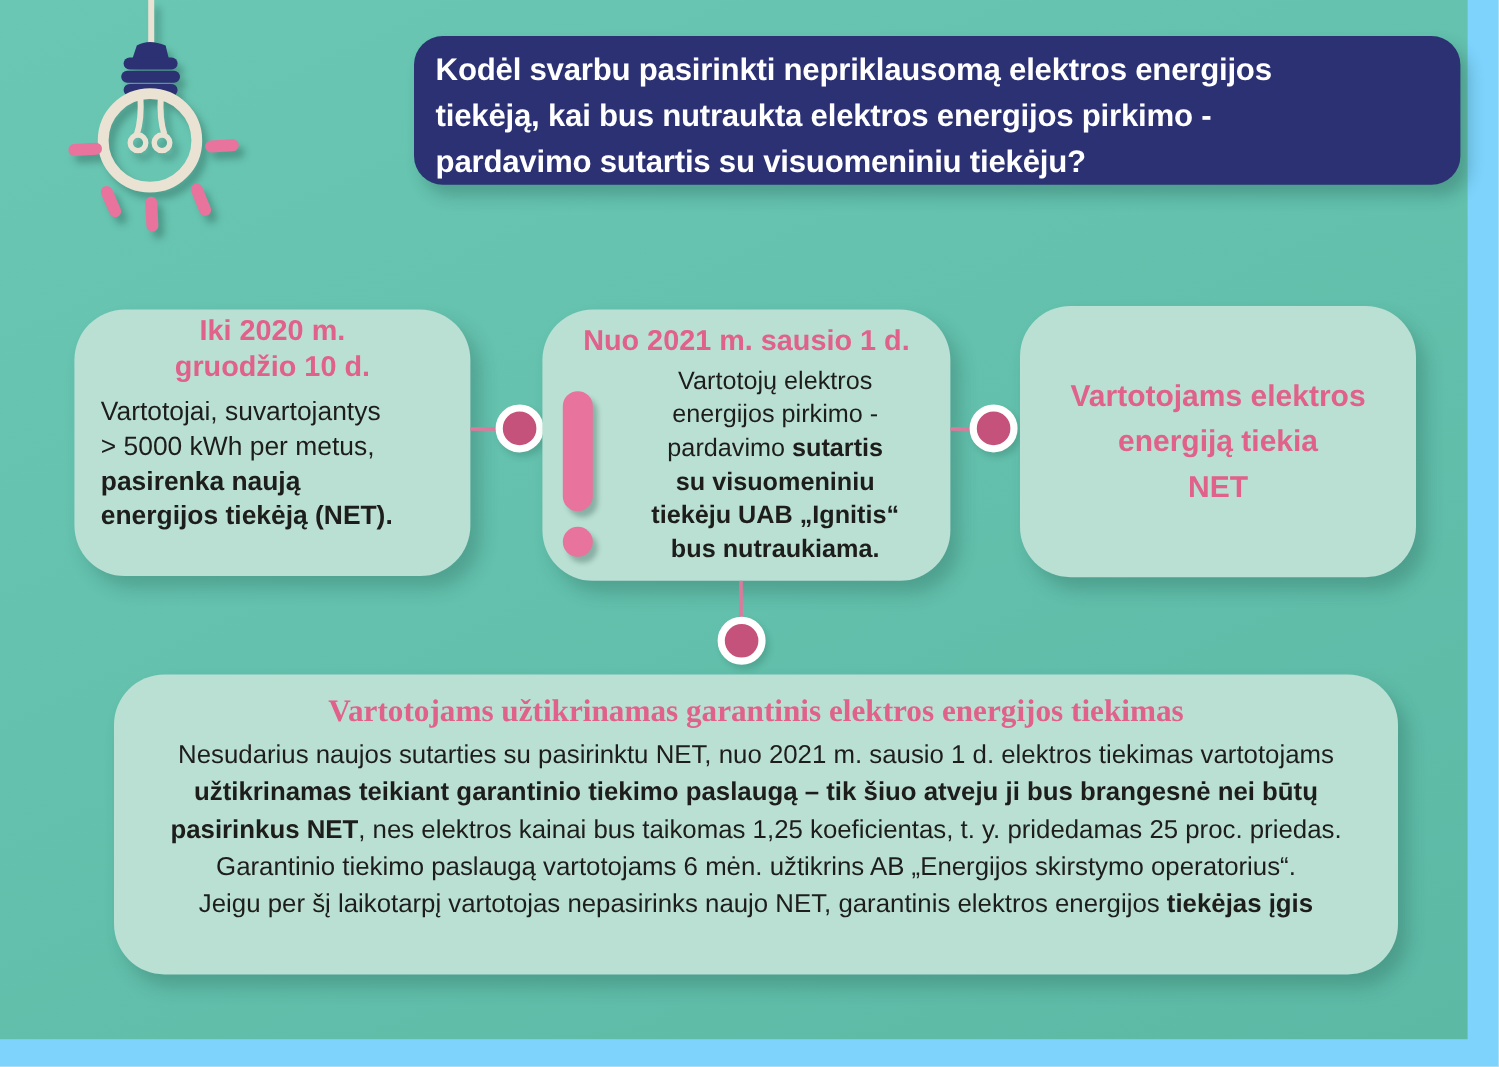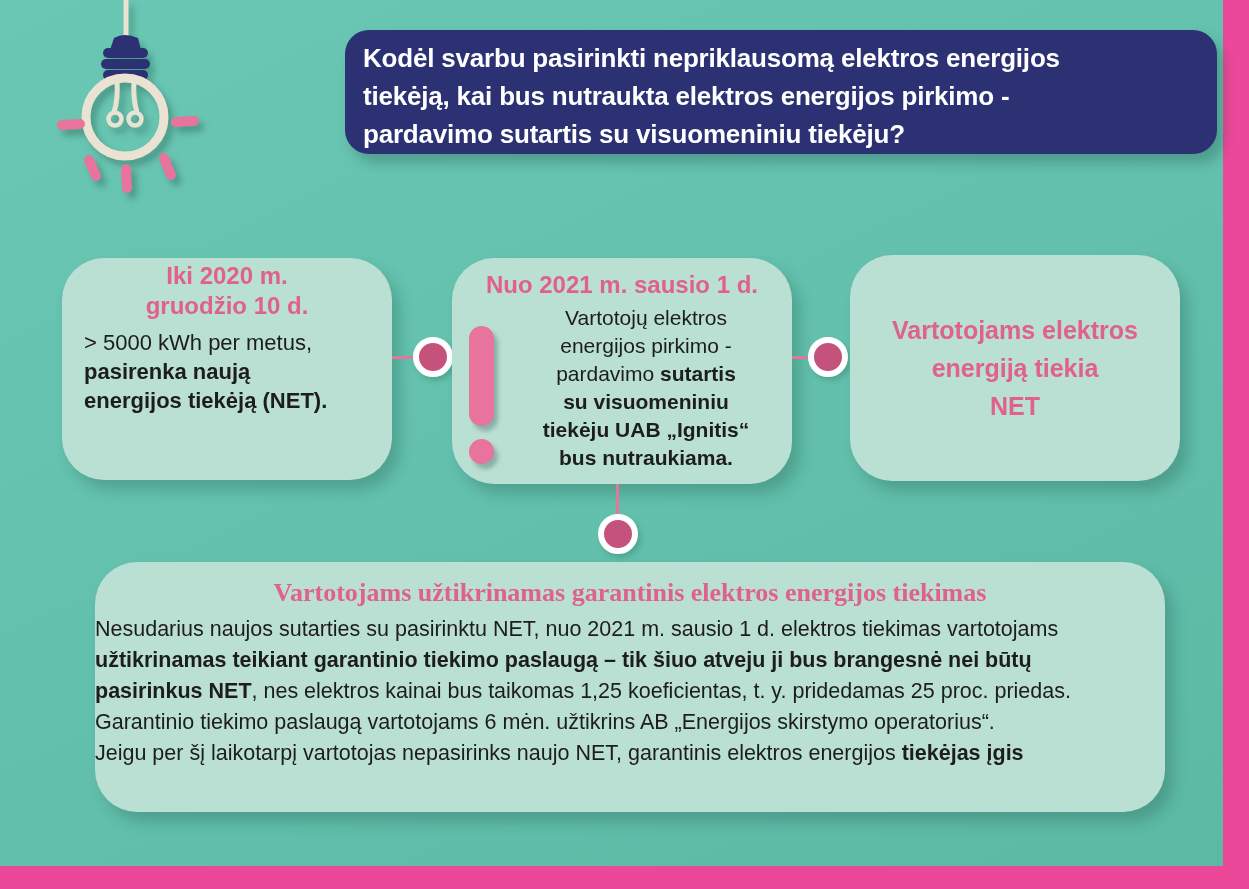--- a/index.html
+++ b/index.html
@@ -1,17 +1,17 @@
 <!DOCTYPE html>
 <html><head>
 <meta charset="utf-8">
 <style>
   html,body{margin:0;padding:0;}
   body{width:1249px;height:889px;background:#fdfdfd;font-family:"Liberation Sans","DejaVu Sans",sans-serif;overflow:hidden;}
-  .page{position:relative;width:1249px;height:889px;background:#ec4899;}
+  .page{position:relative;width:1249px;height:889px;background:#7dd3fc;}
   .canvas{position:absolute;left:0;top:0;width:1223px;height:866px;
     background:linear-gradient(155deg,#6ac7b3 0%,#63c1ad 45%,#5cb9a4 100%);}
   
   .header{position:absolute;left:345px;top:30px;width:872px;height:124px;box-sizing:border-box;
     background:#2b3173;border-radius:24px;padding:9px 20px 0 18px;
     box-shadow:7px 9px 12px rgba(25,70,60,.28);}
   .header .hline{color:#ffffff;font-weight:bold;font-size:26px;line-height:38px;white-space:nowrap;letter-spacing:-.2px;}
   
   .mint{position:absolute;background:#badfd3;border-radius:42px;box-shadow:8px 10px 14px rgba(25,70,60,.25);box-sizing:border-box;}
   .b1{left:62px;top:258px;width:330px;height:222px;padding-top:3px;}
@@ -28,21 +28,21 @@
   .b2-text{flex:1;text-align:center;padding-right:10px;}
   .b2-text .body-line{font-size:21px;line-height:28px;}
   .b3 .pink-big{color:#e0618a;font-weight:bold;font-size:25px;line-height:38px;text-align:center;white-space:nowrap;}
   
   .conn-line-h{position:absolute;height:3px;background:#e0789c;}
   .conn-line-v{position:absolute;width:3px;background:#e0789c;}
   .conn-dot{position:absolute;width:40px;height:40px;border-radius:50%;background:#c5527a;border:6px solid #ffffff;box-sizing:border-box;box-shadow:3px 4px 5px rgba(25,70,60,.2);}
   
   .bottom{left:95px;top:562px;width:1070px;height:250px;padding-top:15px;}
   .bottom-title{color:#e0618a;font-weight:bold;font-size:26px;line-height:32px;text-align:center;white-space:nowrap;font-family:Liberation Serif, serif;}
-  .bottom-body{margin-top:5px;text-align:left;}
+  .bottom-body{margin-top:5px;text-align:center;}
   .bottom-body .bline{color:#1d1d1b;font-size:21.5px;line-height:31px;white-space:nowrap;}
   
   .bulb{position:absolute;left:40px;top:0;filter:drop-shadow(5px 6px 3px rgba(30,75,65,.35));}
 </style>
 </head>
 <body>
 
 <div class="page">
   <div class="canvas">
 
@@ -74,20 +74,21 @@
     <div class="header">
       <div class="hline">Kodėl svarbu pasirinkti nepriklausomą elektros energijos</div>
       <div class="hline">tiekėją, kai bus nutraukta elektros energijos pirkimo -</div>
       <div class="hline">pardavimo sutartis su visuomeniniu tiekėju?</div>
     </div>
 
     <div class="mint b1">
       <div class="pinktitle">Iki 2020 m.</div>
       <div class="pinktitle">gruodžio 10 d.</div>
       <div class="bodywrap">
+        <div class="body-line">Vartotojai, suvartojantys</div>
         <div class="body-line">&gt; 5000 kWh per metus,</div>
         <div class="body-line bold">pasirenka naują</div>
         <div class="body-line bold">energijos tiekėją (NET).</div>
       </div>
     </div>
 
     <div class="conn-line-h" style="left:392px;top:356px;width:30px;"></div>
     <div class="conn-dot" style="left:413px;top:337px;"></div>
 
     <div class="mint b2">

